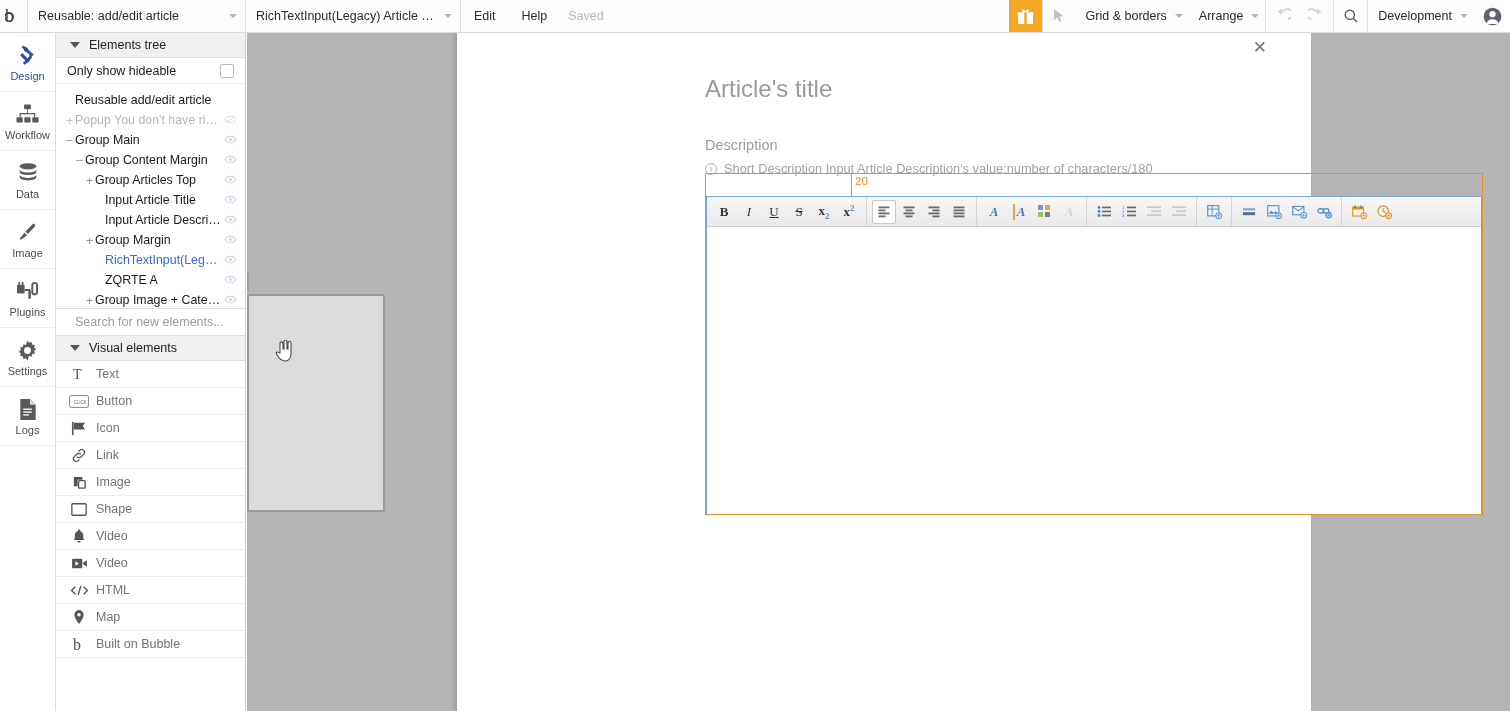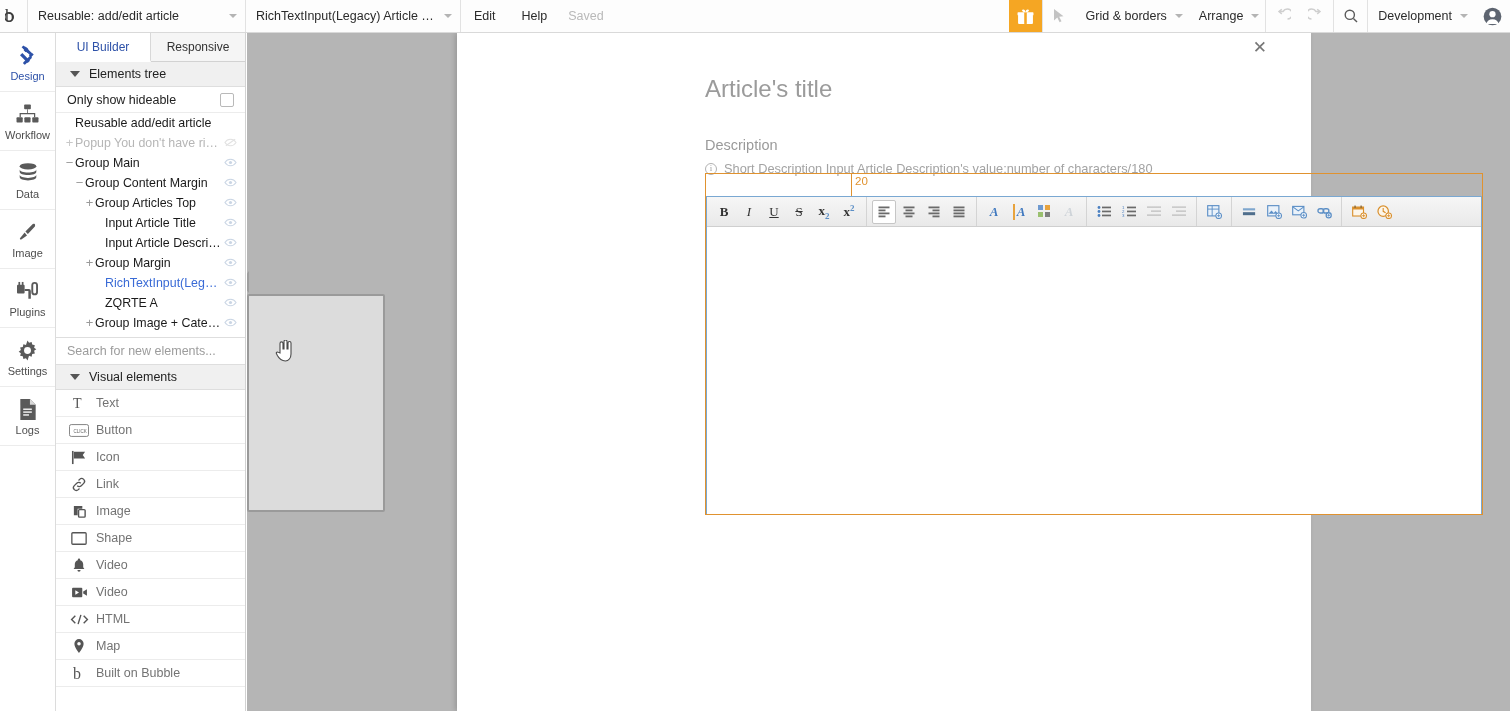--- a/index.html
+++ b/index.html
@@ -115,21 +115,21 @@
     font-size: 12.5px; color: #222;
   }
   .hideable-row .cb {
     margin-left: auto; width: 14px; height: 14px;
     border: 1px solid #b9b9b9; border-radius: 2px; background: #fff;
     cursor: pointer;
   }
 
   #tree { flex: none; height: 224px; overflow: hidden; padding-top: 3px; position: relative; }
   .tnode {
-    height: 20px; display: flex; align-items: flex-start;
+    height: 20px; display: flex; align-items: flex-end;
     font-size: 12.4px; color: #1a1a1a; cursor: pointer; position: relative;
     padding-right: 8px;
   }
   .tnode .tg {
     width: 11px; flex: none; text-align: center;
     font-size: 13px; color: #9a9a9a; line-height: 1;
     font-family: "Liberation Sans", sans-serif;
   }
   .tnode .tname { white-space: nowrap; overflow: hidden; text-overflow: ellipsis; }
   .tnode .eye { margin-left: auto; flex: none; opacity: .55; }
@@ -138,20 +138,21 @@
   .tnode.sel .tname { color: #3a6bd6; }
 
   .search-wrap {
     border-top: 1px solid #dedede; border-bottom: 1px solid #dedede;
     height: 28px; display: flex; align-items: center; padding: 0 11px;
   }
   .search-wrap input {
     border: none; outline: none; width: 100%;
     font-size: 12.5px; color: #333; font-family: "Liberation Sans", sans-serif;
     background: transparent;
+    margin-left: 8px;
   }
   .search-wrap input::placeholder { color: #9c9c9c; }
 
   .velist { flex: 1; overflow: hidden; }
   .ve-row {
     height: 27px; display: flex; align-items: center;
     border-bottom: 1px solid #ececec; cursor: pointer; padding-left: 10px;
   }
   .ve-ico {
     width: 26px; flex: none; display: flex;
@@ -427,24 +428,20 @@
         <rect x="5" y="14" width="9" height="1.4" fill="#fff"></rect>
         <rect x="5" y="17" width="6" height="1.4" fill="#fff"></rect>
       </svg>
     </span>
     <span class="rl">Logs</span>
   </div>
 </div>
 
 <div id="panel">
 
-  <div class="tabs">
-    <div class="tab active">UI Builder</div>
-    <div class="tab">Responsive</div>
-  </div>
 
   <div class="section-hd">
     <span class="tri"></span>
     <span>Elements tree</span>
   </div>
 
   <div class="hideable-row">
     <span>Only show hideable</span>
     <span class="cb"></span>
   </div>

